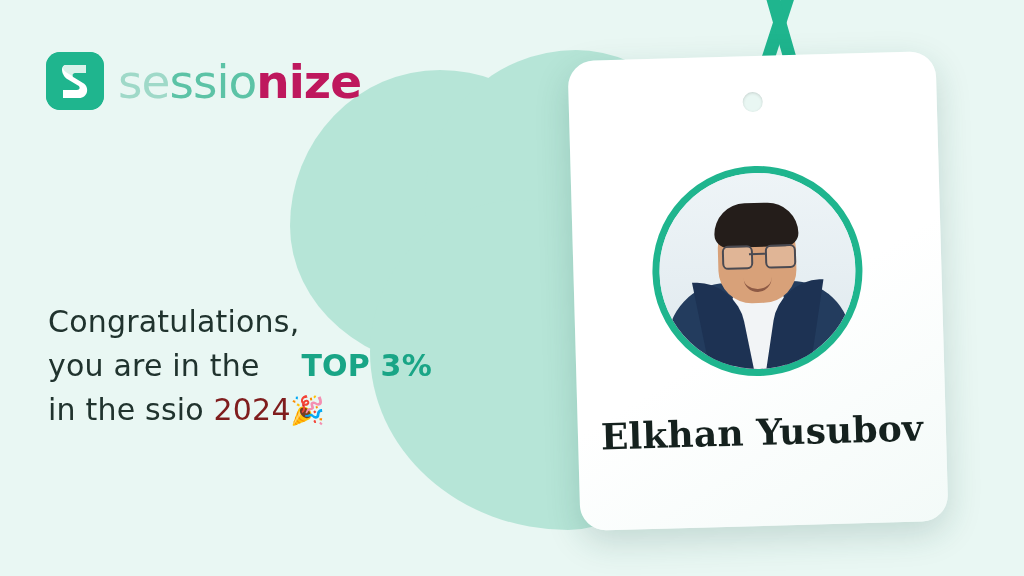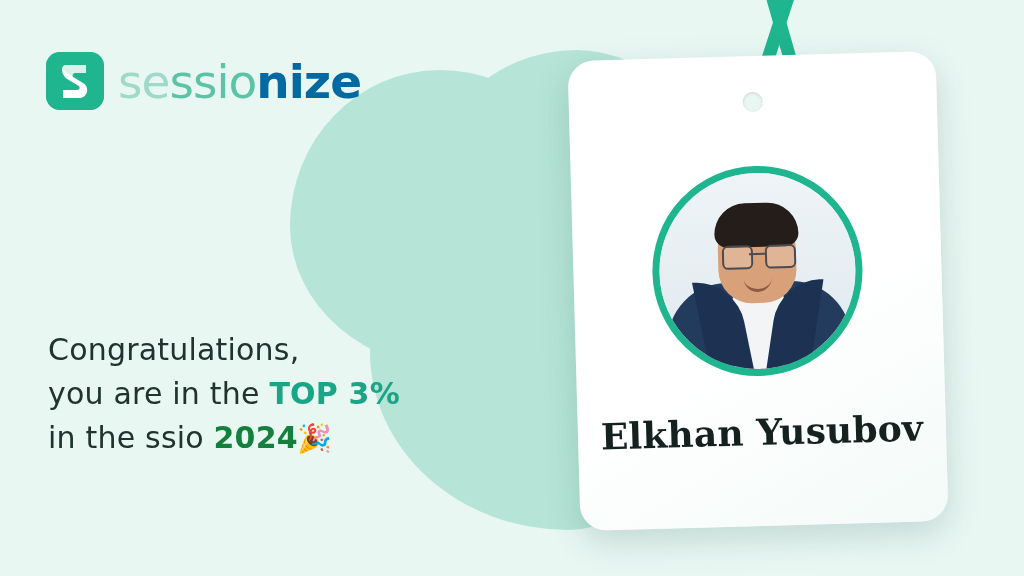--- a/index.html
+++ b/index.html
@@ -67,47 +67,48 @@
   }
   .logo-wordmark {
     font-family: "DejaVu Sans", sans-serif;
     font-size: 47px;
     letter-spacing: -1px;
     line-height: 1;
     color: #9fd9c8;
     white-space: nowrap;
   }
   .logo-wordmark .dark {
-    color: #0369a1;
+    color: #be185d;
     font-weight: bold;
   }
   .logo-wordmark .mid {
     color: #5cc3a6;
     text-align: center;
   }
 
   
   .headline {
     position: absolute;
     left: 48px;
-    top: 328px;
+    top: 300px;
     width: 520px;
     font-family: "DejaVu Sans", sans-serif;
     font-size: 30px;
     line-height: 1.47;
     color: #20332e;
     letter-spacing: 0.2px;
   }
   .headline .accent {
     color: #19a586;
     font-weight: bold;
+    margin-left: 32px;
   }
   .headline .year {
-    color: #15803d;
-    font-weight: bold;
+    color: #7f1d1d;
+    font-weight: normal;
   }
   .headline .emoji {
     font-size: 28px;
   }
 
   
   .lanyard {
     position: absolute;
     left: 722px;
     top: -8px;

